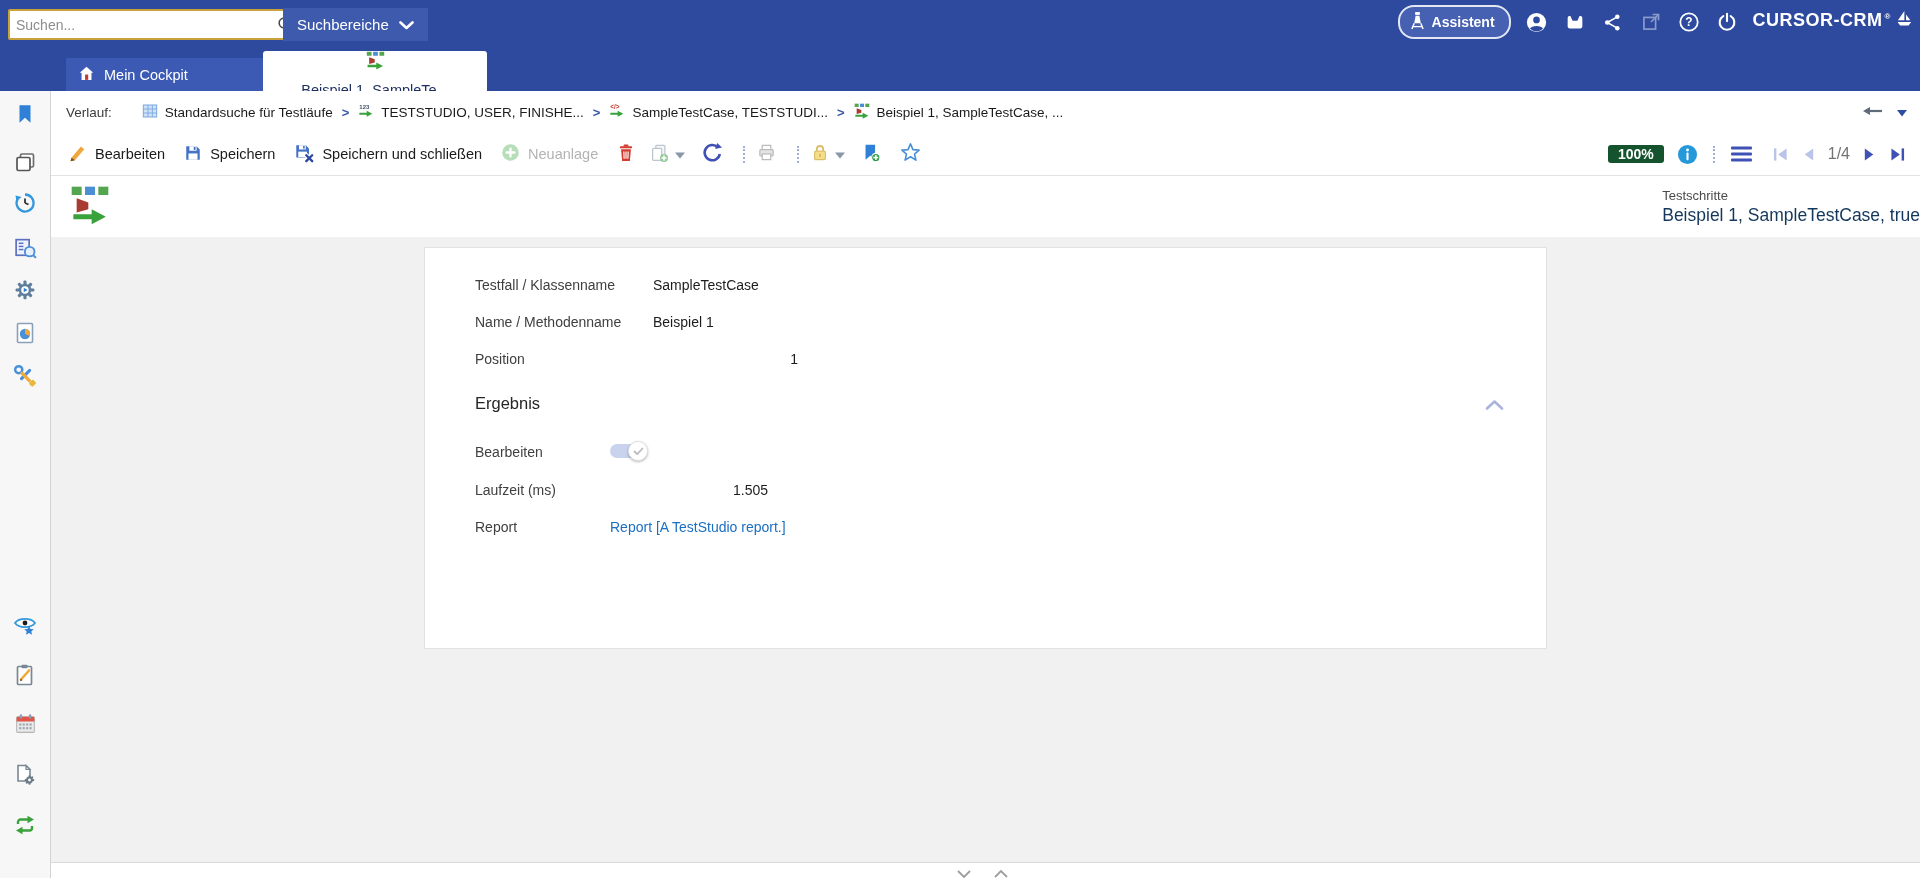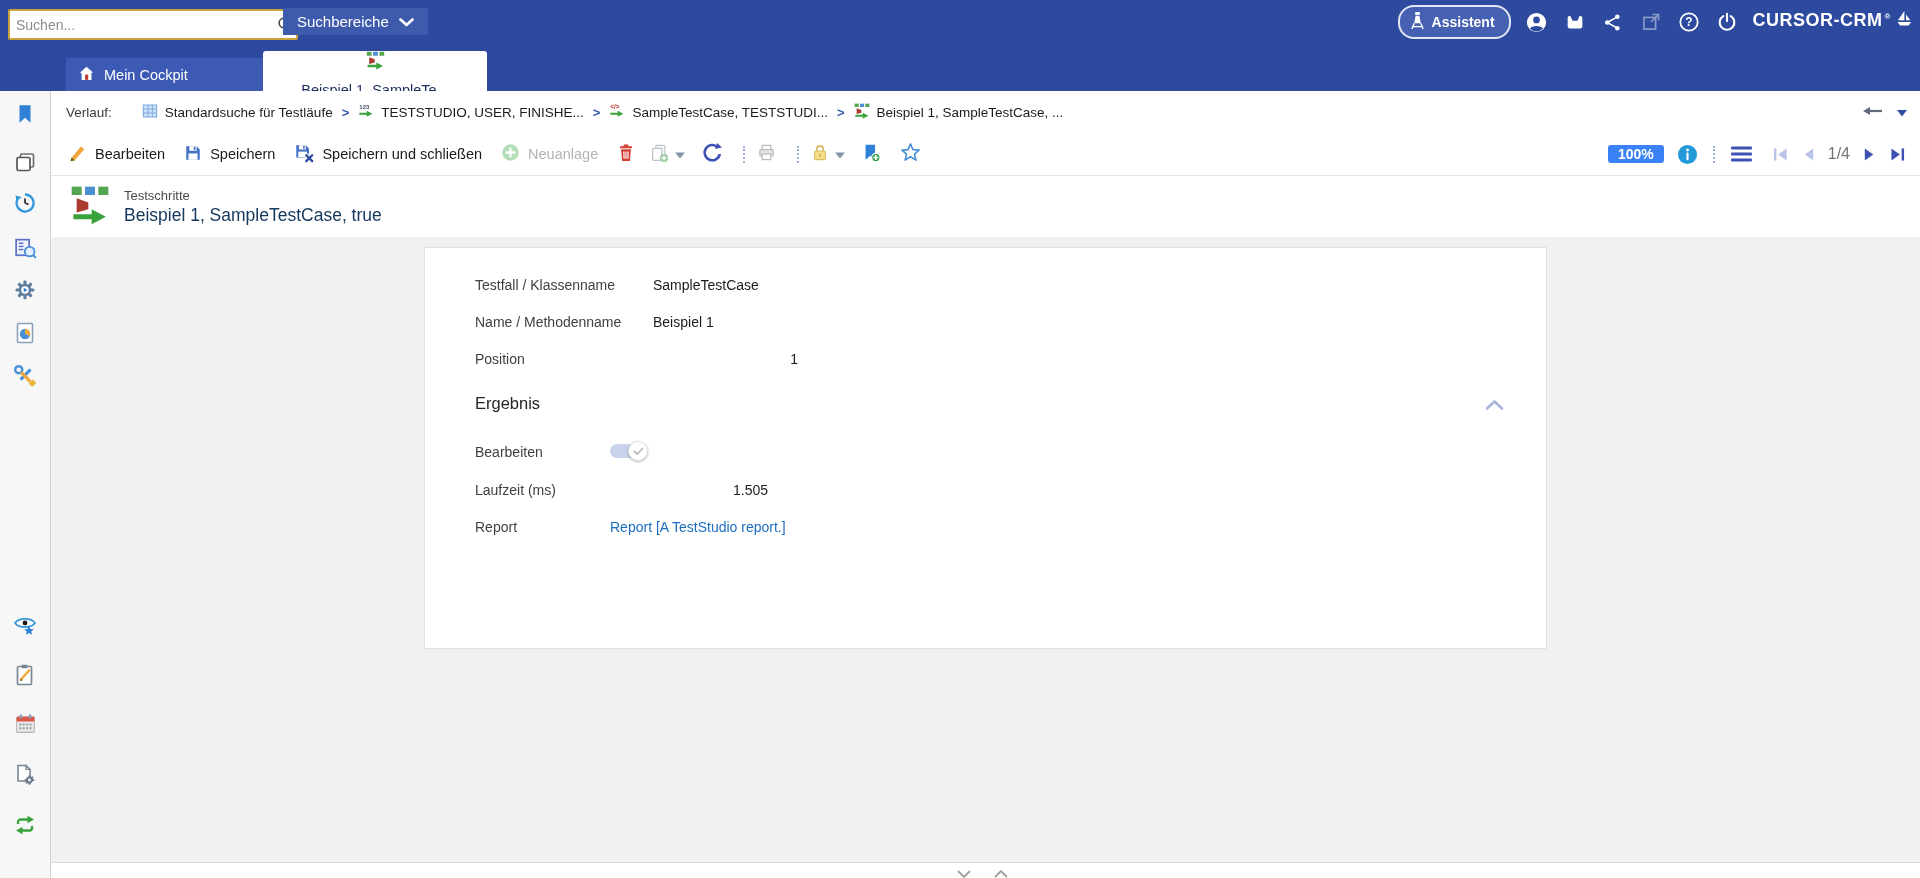--- a/index.html
+++ b/index.html
@@ -8,21 +8,21 @@
   .screen { position:relative; width:1920px; height:878px; background:#fff; }
 
   
   .topbar { position:absolute; left:0; top:0; width:1920px; height:91px; background:#2d4a9f; }
   .search-box { position:absolute; left:8px; top:9px; width:290px; height:31px; background:#fff;
     border:2px solid #c9a23c; border-radius:2px; display:flex; align-items:center; }
   .search-box input { flex:1; border:none; outline:none; font-size:14px; padding:0 6px; color:#333;
     font-family:"Liberation Sans",sans-serif; background:transparent; }
   .search-box input::placeholder { color:#8d8d8d; }
   .search-box .mag { width:22px; display:flex; align-items:center; justify-content:center; cursor:pointer; }
-  .scope-btn { position:absolute; left:283px; top:8px; height:27px; padding:0 14px; background:#3e5aad;
+  .scope-btn { position:absolute; left:283px; top:8px; height:33px; padding:0 14px; background:#3e5aad;
     color:#fff; font-size:15px; display:flex; align-items:center; gap:10px; cursor:pointer; }
   .tb-right { position:absolute; right:8px; top:0; height:44px; display:flex; align-items:center; gap:14px; }
   .assist-btn { display:flex; align-items:center; gap:7px; border:2px solid rgba(255,255,255,.85);
     background:#4660b2; border-radius:16px; padding:4px 14px 4px 10px; color:#fff; font-size:14px;
     font-weight:bold; cursor:pointer; }
   .tb-ic { width:24px; height:24px; display:flex; align-items:center; justify-content:center; cursor:pointer; }
   .brand { color:#fff; font-size:18px; font-weight:bold; letter-spacing:.5px; display:flex; align-items:flex-start; gap:2px; }
   .brand sup { font-size:8px; margin-top:2px; }
 
   
@@ -48,27 +48,27 @@
   .crumb-sep { color:#3558ad; font-weight:bold; margin:0 9px; font-size:13px; }
   .crumb-right { margin-left:auto; display:flex; align-items:center; gap:14px; }
 
   
   .toolrow { height:43px; background:#fff; border-bottom:1px solid #e3e3e3; display:flex; align-items:center;
     padding:0 14px 0 17px; }
   .tbtn { display:flex; align-items:center; gap:8px; font-size:14.5px; color:#1b1b1b; cursor:pointer; margin-right:19px; }
   .tbtn.disabled { color:#b3b3b3; }
   .tsep { width:0; height:17px; border-left:2px dotted #9fb0dd; margin:0 12px 0 2px; }
   .tool-right { margin-left:auto; display:flex; align-items:center; gap:13px; }
-  .zoom-badge { background:#3b82f6; color:#fff; font-weight:bold; font-size:14px; padding:1px 10px;
+  .zoom-badge { background:#14532d; color:#fff; font-weight:bold; font-size:14px; padding:1px 10px;
     border-radius:3px; cursor:pointer; }
   .pageind { font-size:16px; color:#737373; }
   .navbtn { display:flex; align-items:center; cursor:pointer; }
 
   
-  .recheader { height:61px; background:#fff; display:flex; align-items:center; padding-left:19px; gap:14px; }
+  .recheader { height:61px; background:#fff; display:flex; align-items:center; padding-left:19px; gap:14px;justify-content:space-between; }
   .rec-texts .etype { font-size:13px; color:#4a4a4a; margin-bottom:2px; }
   .rec-texts .etitle { font-size:17.5px; color:#14375c; }
 
   
   .workspace { flex:1; background:#f1f1f1; position:relative; }
   .card { position:absolute; left:373px; top:10px; width:1123px; height:402px; background:#fff;
     border:1px solid #e2e2e4; }
   .frow { position:absolute; left:50px; right:45px; height:22px; }
   .flabel { position:absolute; left:0; top:3px; font-size:14px; color:#404040; }
   .fval { position:absolute; left:178px; top:3px; font-size:14px; color:#1c1c1c; }

